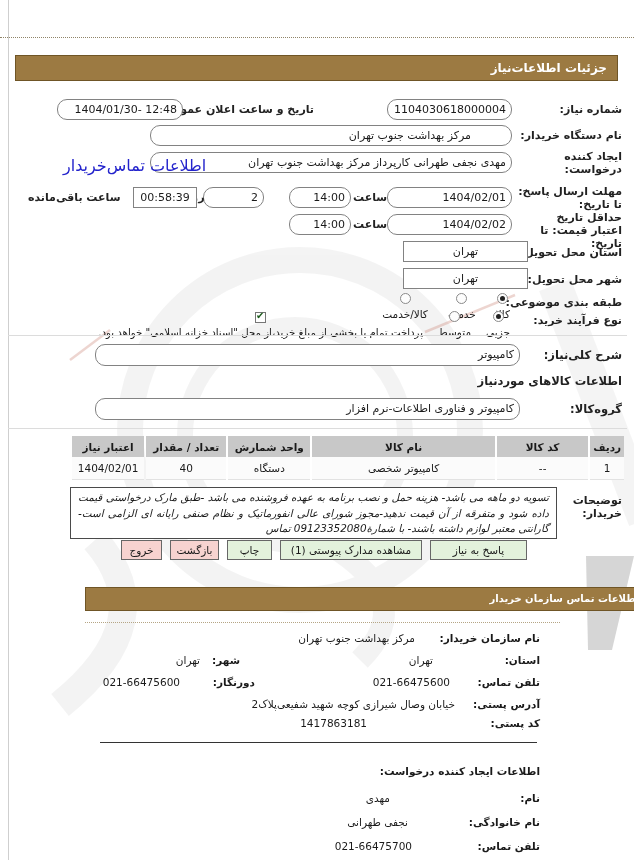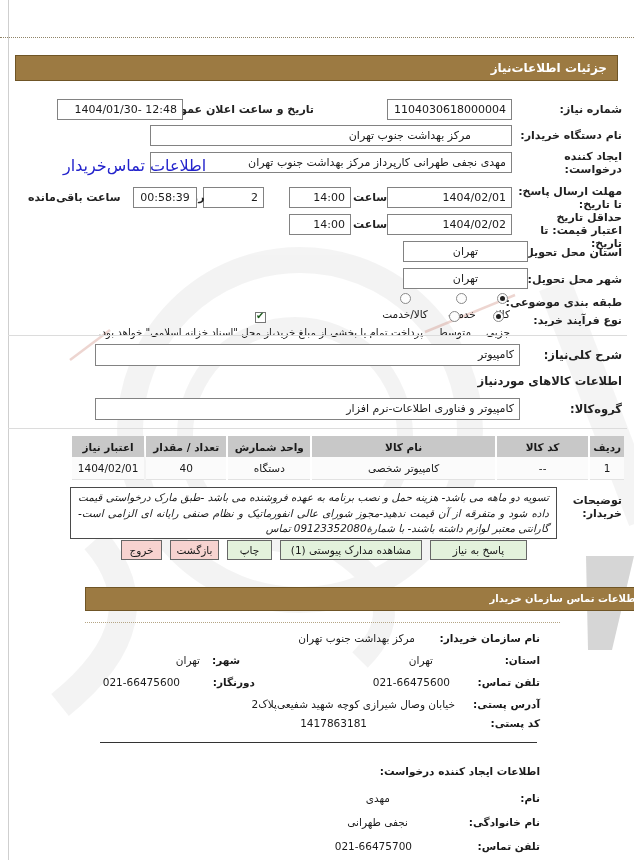--- a/index.html
+++ b/index.html
@@ -13,21 +13,21 @@
   .bar{background:var(--brown,#9c7a42);border:1px solid #6f5526;color:#fff;
        font-weight:bold;font-size:12px;box-sizing:border-box;padding:0 10px;}
   .bar1{left:15px;top:55px;width:603px;height:26px;line-height:24px;}
   .bar2{left:85px;top:587px;width:565px;height:24px;line-height:22px;font-size:10px;}
   .lbl{font-size:11px;line-height:13px;color:#222;white-space:nowrap;font-weight:bold;}
   .lbl.r{right:12px;text-align:right;}
   .lbl.wrap{white-space:normal;}
   .bld{font-weight:bold;}
   .fld{height:21px;border:1px solid #828282;background:#fff;font-size:11px;line-height:19px;
        padding:0 5px;box-sizing:border-box;white-space:nowrap;overflow:hidden;}
-  .fld.ra{}
+  .fld.ra{border-radius:10px;}
   .fld.ce{text-align:center;margin-left:16px;}
   .ltr{direction:ltr;unicode-bidi:isolate;}
   .link{color:var(--link,#2323cc);font-size:16px;white-space:nowrap;cursor:pointer;}
   .optrow{display:flex;direction:rtl;align-items:center;font-size:10.5px;white-space:nowrap;}
   .opt{display:flex;align-items:center;gap:4px;flex-direction:column;}
   .rad{width:11px;height:11px;border:1px solid #8a8a8a;border-radius:50%;background:#fdfdfd;
        display:inline-block;position:relative;box-sizing:border-box;}
   .rad.sel::after{content:"";position:absolute;left:2px;top:2px;right:2px;bottom:2px;
        background:#222;border-radius:50%;}
   .chk{width:11px;height:11px;border:1px solid #767676;background:#fff;display:inline-block;

